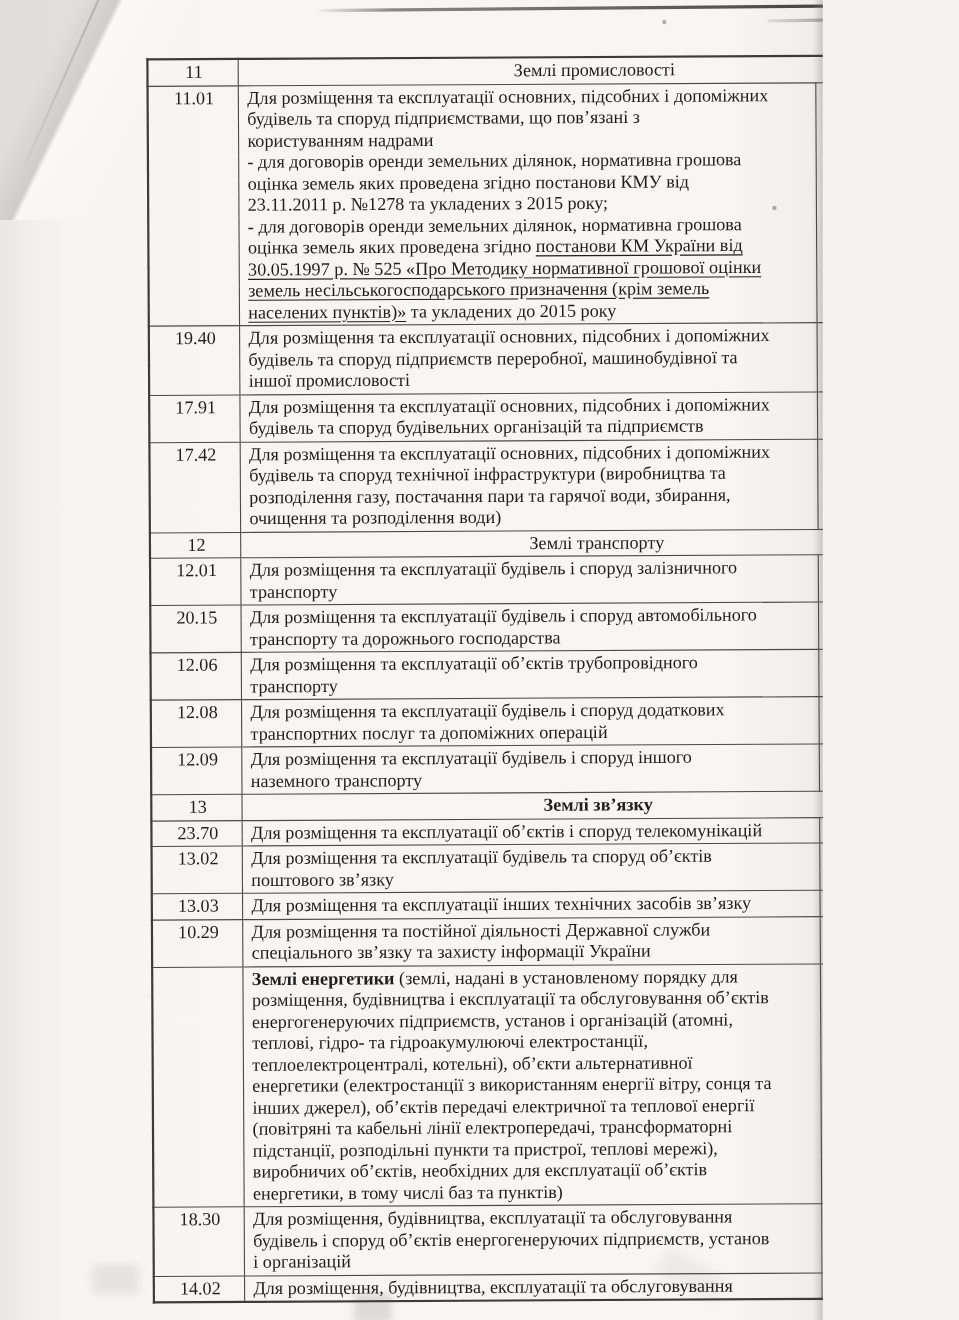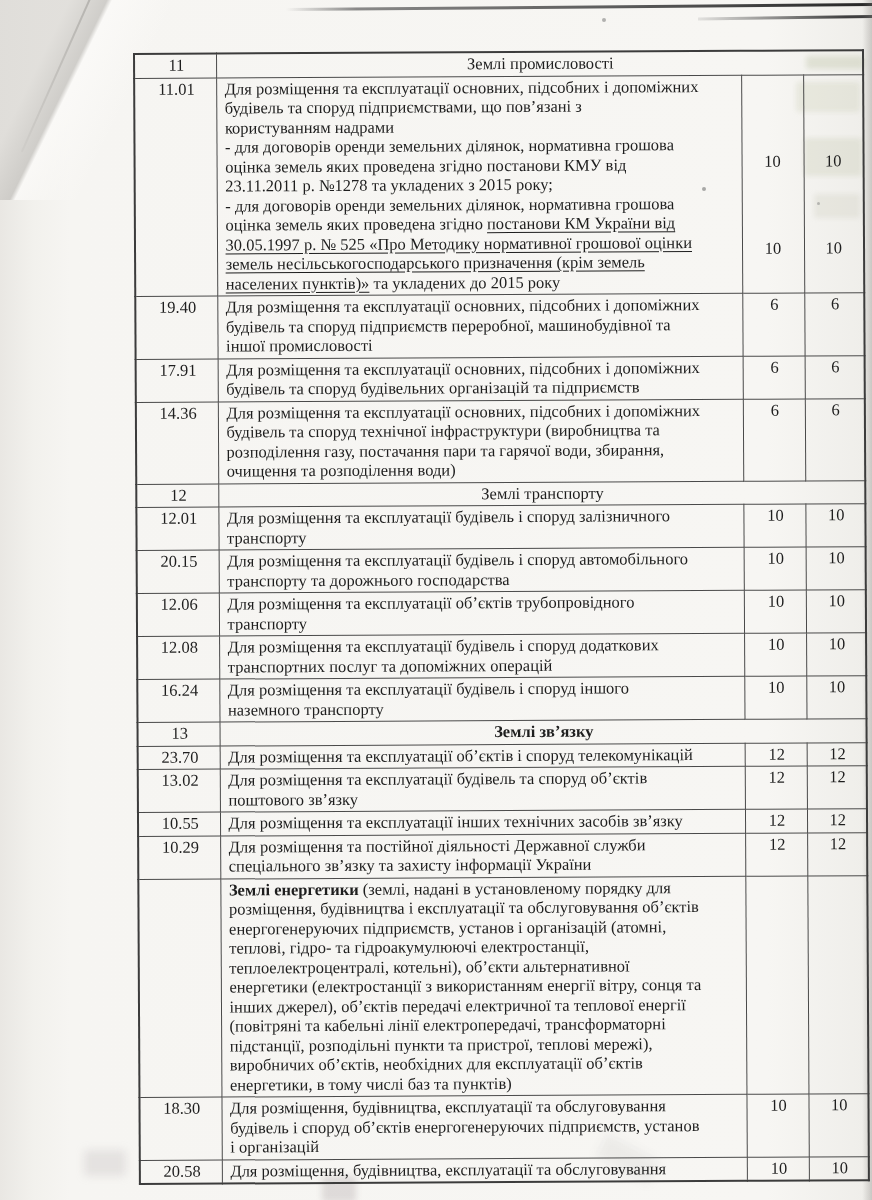--- a/index.html
+++ b/index.html
@@ -2,21 +2,21 @@
 <html lang="uk"><head>
 <meta charset="utf-8">
 <style>
   html,body{margin:0;padding:0;}
   body{
     width:872px;height:1200px;overflow:hidden;
     font-family:"Liberation Serif","DejaVu Serif",serif;
     background:#f5f4f0;
   }
   .screen{
-    position:relative;width:872px;height:1200px;overflow:hidden;
+    position:relative;width:748px;height:1200px;overflow:hidden;
     background:
       linear-gradient(90deg,#e9e7e3 0px,#f2f1ed 34px,#f6f5f2 70px,#f7f6f3 88%,#efeeea 99%,#e4e2de 100%),
       #f6f5f2;
   }
   
   .fold-shade{
     position:absolute;left:0;top:0;width:170px;height:200px;
     background:linear-gradient(116deg,#dedcd8 26%,#c9c7c3 40%,#fbfaf8 42%,rgba(251,250,248,0) 66%);
     opacity:.85;
   }
@@ -152,21 +152,21 @@
 
       <tr>
         <td class="code">17.91</td>
         <td class="desc">Для розміщення та експлуатації основних, підсобних і допоміжних
 будівель та споруд будівельних організацій та підприємств</td>
         <td class="val vmid">6</td>
         <td class="val vmid">6</td>
       </tr>
 
       <tr>
-        <td class="code">14.36</td>
+        <td class="code">17.42</td>
         <td class="desc">Для розміщення та експлуатації основних, підсобних і допоміжних
 будівель та споруд технічної інфраструктури (виробництва та
 розподілення газу, постачання пари та гарячої води, збирання,
 очищення та розподілення води)</td>
         <td class="val vmid">6</td>
         <td class="val vmid">6</td>
       </tr>
 
       <tr>
         <td class="code">12</td>
@@ -199,21 +199,21 @@
 
       <tr>
         <td class="code">12.08</td>
         <td class="desc">Для розміщення та експлуатації будівель і споруд додаткових
 транспортних послуг та допоміжних операцій</td>
         <td class="val vmid">10</td>
         <td class="val vmid">10</td>
       </tr>
 
       <tr>
-        <td class="code">16.24</td>
+        <td class="code">12.09</td>
         <td class="desc">Для розміщення та експлуатації будівель і споруд іншого
 наземного транспорту</td>
         <td class="val vmid">10</td>
         <td class="val vmid">10</td>
       </tr>
 
       <tr>
         <td class="code">13</td>
         <td class="sec bold" colspan="3">Землі зв’язку</td>
       </tr>
@@ -227,21 +227,21 @@
 
       <tr>
         <td class="code">13.02</td>
         <td class="desc">Для розміщення та експлуатації будівель та споруд об’єктів
 поштового зв’язку</td>
         <td class="val vtop">12</td>
         <td class="val vtop">12</td>
       </tr>
 
       <tr>
-        <td class="code">10.55</td>
+        <td class="code">13.03</td>
         <td class="desc">Для розміщення та експлуатації інших технічних засобів зв’язку</td>
         <td class="val vtop">12</td>
         <td class="val vtop">12</td>
       </tr>
 
       <tr>
         <td class="code">10.29</td>
         <td class="desc">Для розміщення та постійної діяльності Державної служби
 спеціального зв’язку та захисту інформації України</td>
         <td class="val vtop">12</td>
@@ -268,21 +268,21 @@
       <tr>
         <td class="code">18.30</td>
         <td class="desc">Для розміщення, будівництва, експлуатації та обслуговування
 будівель і споруд об’єктів енергогенеруючих підприємств, установ
 і організацій</td>
         <td class="val vtop">10</td>
         <td class="val vtop">10</td>
       </tr>
 
       <tr>
-        <td class="code">20.58</td>
+        <td class="code">14.02</td>
         <td class="desc">Для розміщення, будівництва, експлуатації та обслуговування</td>
         <td class="val vtop">10</td>
         <td class="val vtop">10</td>
       </tr>
 
     </tbody>
   </table>
 </div>
 
 </body></html>

